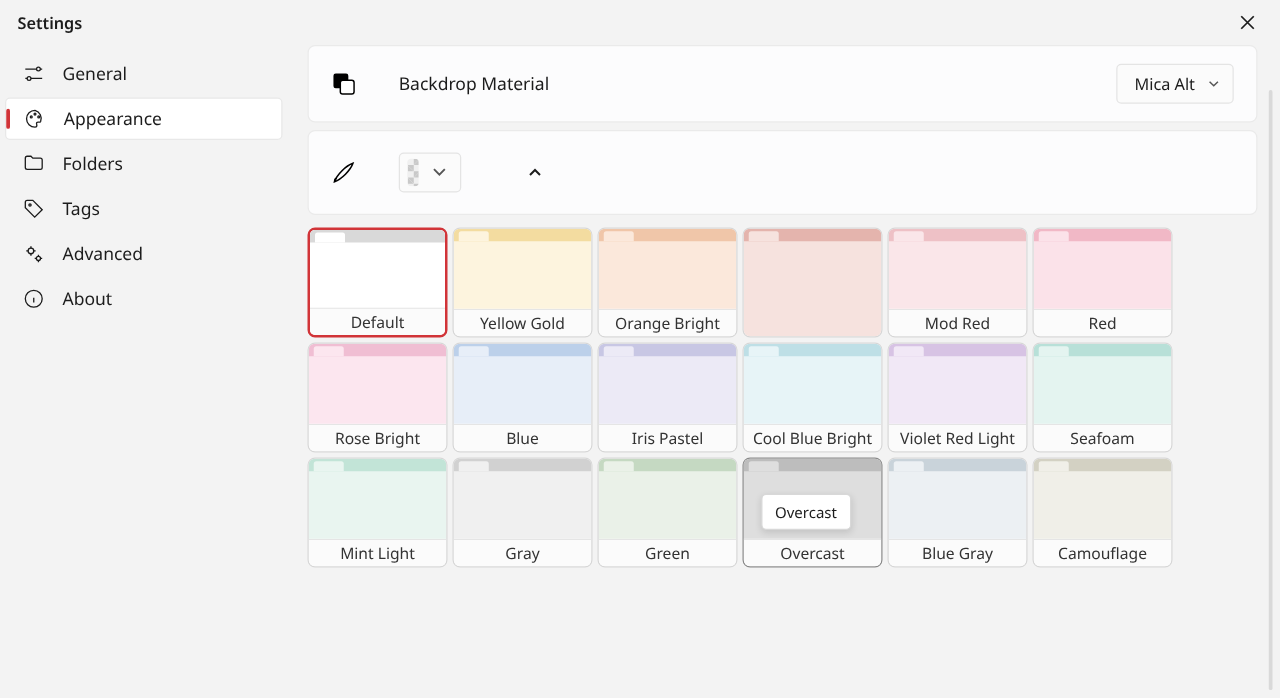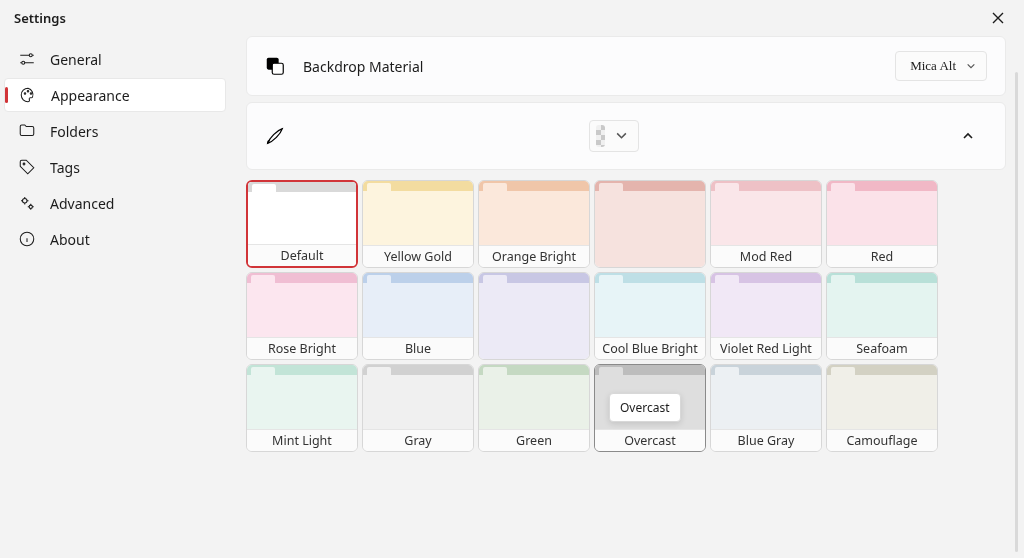--- a/index.html
+++ b/index.html
@@ -12,25 +12,25 @@
   .body { display: flex; flex: 1; }
   .sidebar { width: 232px; padding: 6px 6px 6px 4px; display: flex; flex-direction: column; gap: 2px; }
   .nav-item { display: flex; align-items: center; gap: 14px; height: 34px; padding: 0 10px 0 14px; border-radius: 4px; font-size: 14px; color: #1c1c1c; cursor: pointer; position: relative; }
   .nav-item.selected { background: #ffffff; border: 1px solid #e8e8e8; }
   .nav-item.selected::before { content: ""; position: absolute; left: 0; top: 8px; bottom: 8px; width: 3px; background: #d13438; border-radius: 2px; }
   .nav-icon { width: 18px; height: 18px; display: inline-flex; align-items: center; justify-content: center; color: #1c1c1c; }
   .nav-icon svg { width: 18px; height: 18px; stroke: currentColor; stroke-width: 1.4; fill: none; }
   .content { flex: 1; padding: 0 18px 12px 14px; overflow: hidden; position: relative; }
   .scroll-edge { position: absolute; right: 6px; top: 36px; bottom: 6px; width: 3px; background: #d9d9d9; border-radius: 2px; }
   .card { background: #fcfcfd; border: 1px solid #eaeaea; border-radius: 6px; margin-bottom: 6px; }
-  .card-row { display: flex; align-items: center; padding: 14px 18px 14px 16px; gap: 16px; justify-content: space-between; }
+  .card-row { display: flex; align-items: center; padding: 14px 18px 14px 16px; gap: 32px; }
   .card-row .row-icon { width: 24px; height: 24px; display: flex; align-items: center; justify-content: center; }
   .card-row .row-icon svg { width: 22px; height: 22px; }
   .row-title { font-size: 14px; color: #1c1c1c; flex: 1; }
-  .dropdown { display: flex; align-items: center; gap: 10px; background: #fbfbfb; border: 1px solid #e4e4e4; border-radius: 4px; padding: 6px 10px 6px 14px; font-size: 13px; color: #1c1c1c; cursor: pointer; font-family: Liberation Serif, serif; }
+  .dropdown { display: flex; align-items: center; gap: 10px; background: #fbfbfb; border: 1px solid #e4e4e4; border-radius: 4px; padding: 6px 10px 6px 14px; font-size: 13px; color: #1c1c1c; cursor: pointer; }
   .dropdown .chev { width: 10px; height: 10px; }
   .pattern-btn { display: flex; align-items: center; gap: 10px; background: #fbfbfb; border: 1px solid #e4e4e4; border-radius: 4px; padding: 4px 10px 4px 6px; cursor: pointer; }
   .checker { width: 22px; height: 22px; border-radius: 3px;
     background-image:
       linear-gradient(45deg, #c9c9c9 25%, transparent 25%),
       linear-gradient(-45deg, #c9c9c9 25%, transparent 25%),
       linear-gradient(45deg, transparent 75%, #c9c9c9 75%),
       linear-gradient(-45deg, transparent 75%, #c9c9c9 75%);
     background-size: 10px 10px;
     background-position: 0 0, 0 5px, 5px -5px, -5px 0;
@@ -218,20 +218,21 @@
               <div class="theme-top" style="background: rgb(188, 208, 234);"></div>
               <div class="theme-tab" style="background: rgb(231, 238, 248);"></div>
             </div>
             <div class="theme-label">Blue</div>
           </div>
           <div class="theme-card">
             <div class="theme-preview" style="background: rgb(236, 234, 246);">
               <div class="theme-top" style="background: rgb(200, 199, 228);"></div>
               <div class="theme-tab" style="background: rgb(236, 234, 246);"></div>
             </div>
+            <div class="theme-label">Iris Pastel</div>
           </div>
           <div class="theme-card">
             <div class="theme-preview" style="background: rgb(231, 244, 247);">
               <div class="theme-top" style="background: rgb(190, 223, 230);"></div>
               <div class="theme-tab" style="background: rgb(231, 244, 247);"></div>
             </div>
             <div class="theme-label">Cool Blue Bright</div>
           </div>
           <div class="theme-card">
             <div class="theme-preview" style="background: rgb(241, 232, 246);">

